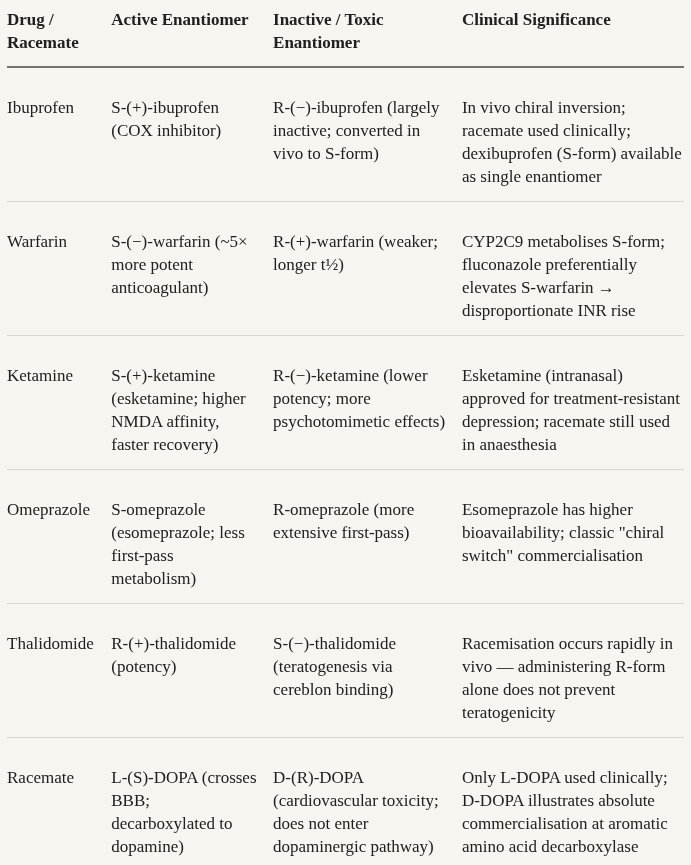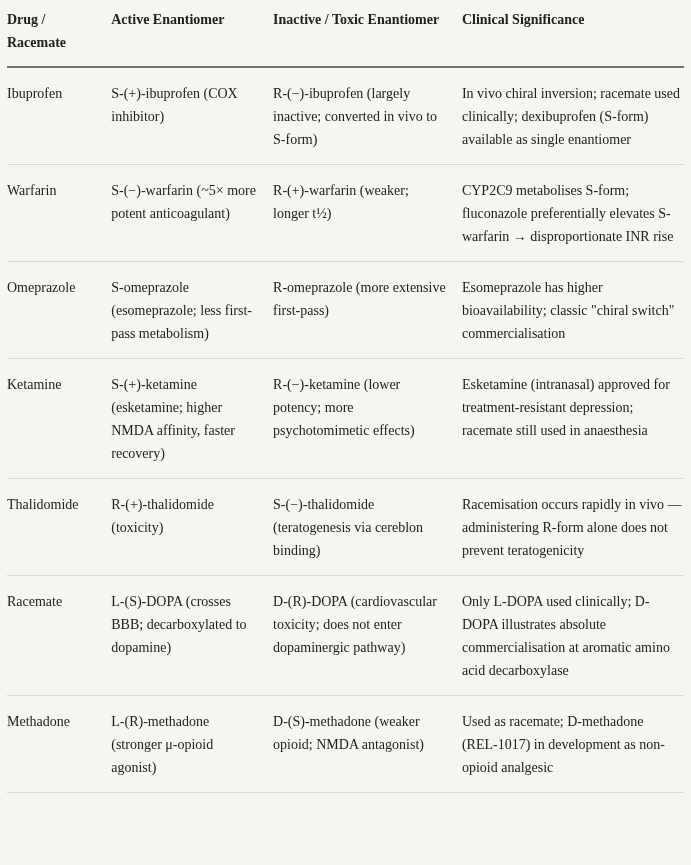--- a/index.html
+++ b/index.html
@@ -19,31 +19,31 @@
     border-collapse: collapse;
     table-layout: fixed;
   }
   col.c1 { width: 15.4%; }
   col.c2 { width: 23.9%; }
   col.c3 { width: 27.9%; }
   col.c4 { width: 32.8%; }
   th, td {
     text-align: left;
     vertical-align: top;
-    font-size: 14px;
+    font-size: 17px;
     line-height: 23px;
     font-weight: normal;
   }
   thead th {
     font-weight: bold;
     padding: 8px 12px 12px 0;
     border-bottom: 2px solid #74736c;
   }
   tbody td {
-    padding: 14px 16px 13px 0;
+    padding: 28px 16px 13px 0;
     border-bottom: 1px solid #d9d8d2;
   }
   th:last-child, td:last-child { padding-right: 2px; margin-top: 44px; }
 </style>
 </head>
 <body>
 
 <div class="page">
   <table class="enantiomer-table">
     <colgroup>
@@ -67,34 +67,34 @@
         <td>R-(−)-ibuprofen (largely inactive; converted in vivo to S-form)</td>
         <td>In vivo chiral inversion; racemate used clinically; dexibuprofen (S-form) available as single enantiomer</td>
       </tr>
       <tr>
         <td>Warfarin</td>
         <td>S-(−)-warfarin (~5× more potent anticoagulant)</td>
         <td>R-(+)-warfarin (weaker; longer t½)</td>
         <td>CYP2C9 metabolises S-form; fluconazole preferentially elevates S-warfarin → disproportionate INR rise</td>
       </tr>
       <tr>
+        <td>Ketamine</td>
+        <td>S-(+)-ketamine (esketamine; higher NMDA affinity, faster recovery)</td>
+        <td>R-(−)-ketamine (lower potency; more psychotomimetic effects)</td>
+        <td>Esketamine (intranasal) approved for treatment-resistant depression; racemate still used in anaesthesia</td>
+      </tr>
+      <tr>
         <td>Omeprazole</td>
         <td>S-omeprazole (esomeprazole; less first-pass metabolism)</td>
         <td>R-omeprazole (more extensive first-pass)</td>
         <td>Esomeprazole has higher bioavailability; classic "chiral switch" commercialisation</td>
       </tr>
       <tr>
-        <td>Ketamine</td>
-        <td>S-(+)-ketamine (esketamine; higher NMDA affinity, faster recovery)</td>
-        <td>R-(−)-ketamine (lower potency; more psychotomimetic effects)</td>
-        <td>Esketamine (intranasal) approved for treatment-resistant depression; racemate still used in anaesthesia</td>
-      </tr>
-      <tr>
         <td>Thalidomide</td>
-        <td>R-(+)-thalidomide (toxicity)</td>
+        <td>R-(+)-thalidomide (potency)</td>
         <td>S-(−)-thalidomide (teratogenesis via cereblon binding)</td>
         <td>Racemisation occurs rapidly in vivo — administering R-form alone does not prevent teratogenicity</td>
       </tr>
       <tr>
         <td>Racemate</td>
         <td>L-(S)-DOPA (crosses BBB; decarboxylated to dopamine)</td>
         <td>D-(R)-DOPA (cardiovascular toxicity; does not enter dopaminergic pathway)</td>
         <td>Only L-DOPA used clinically; D-DOPA illustrates absolute commercialisation at aromatic amino acid decarboxylase</td>
       </tr>
       <tr>

